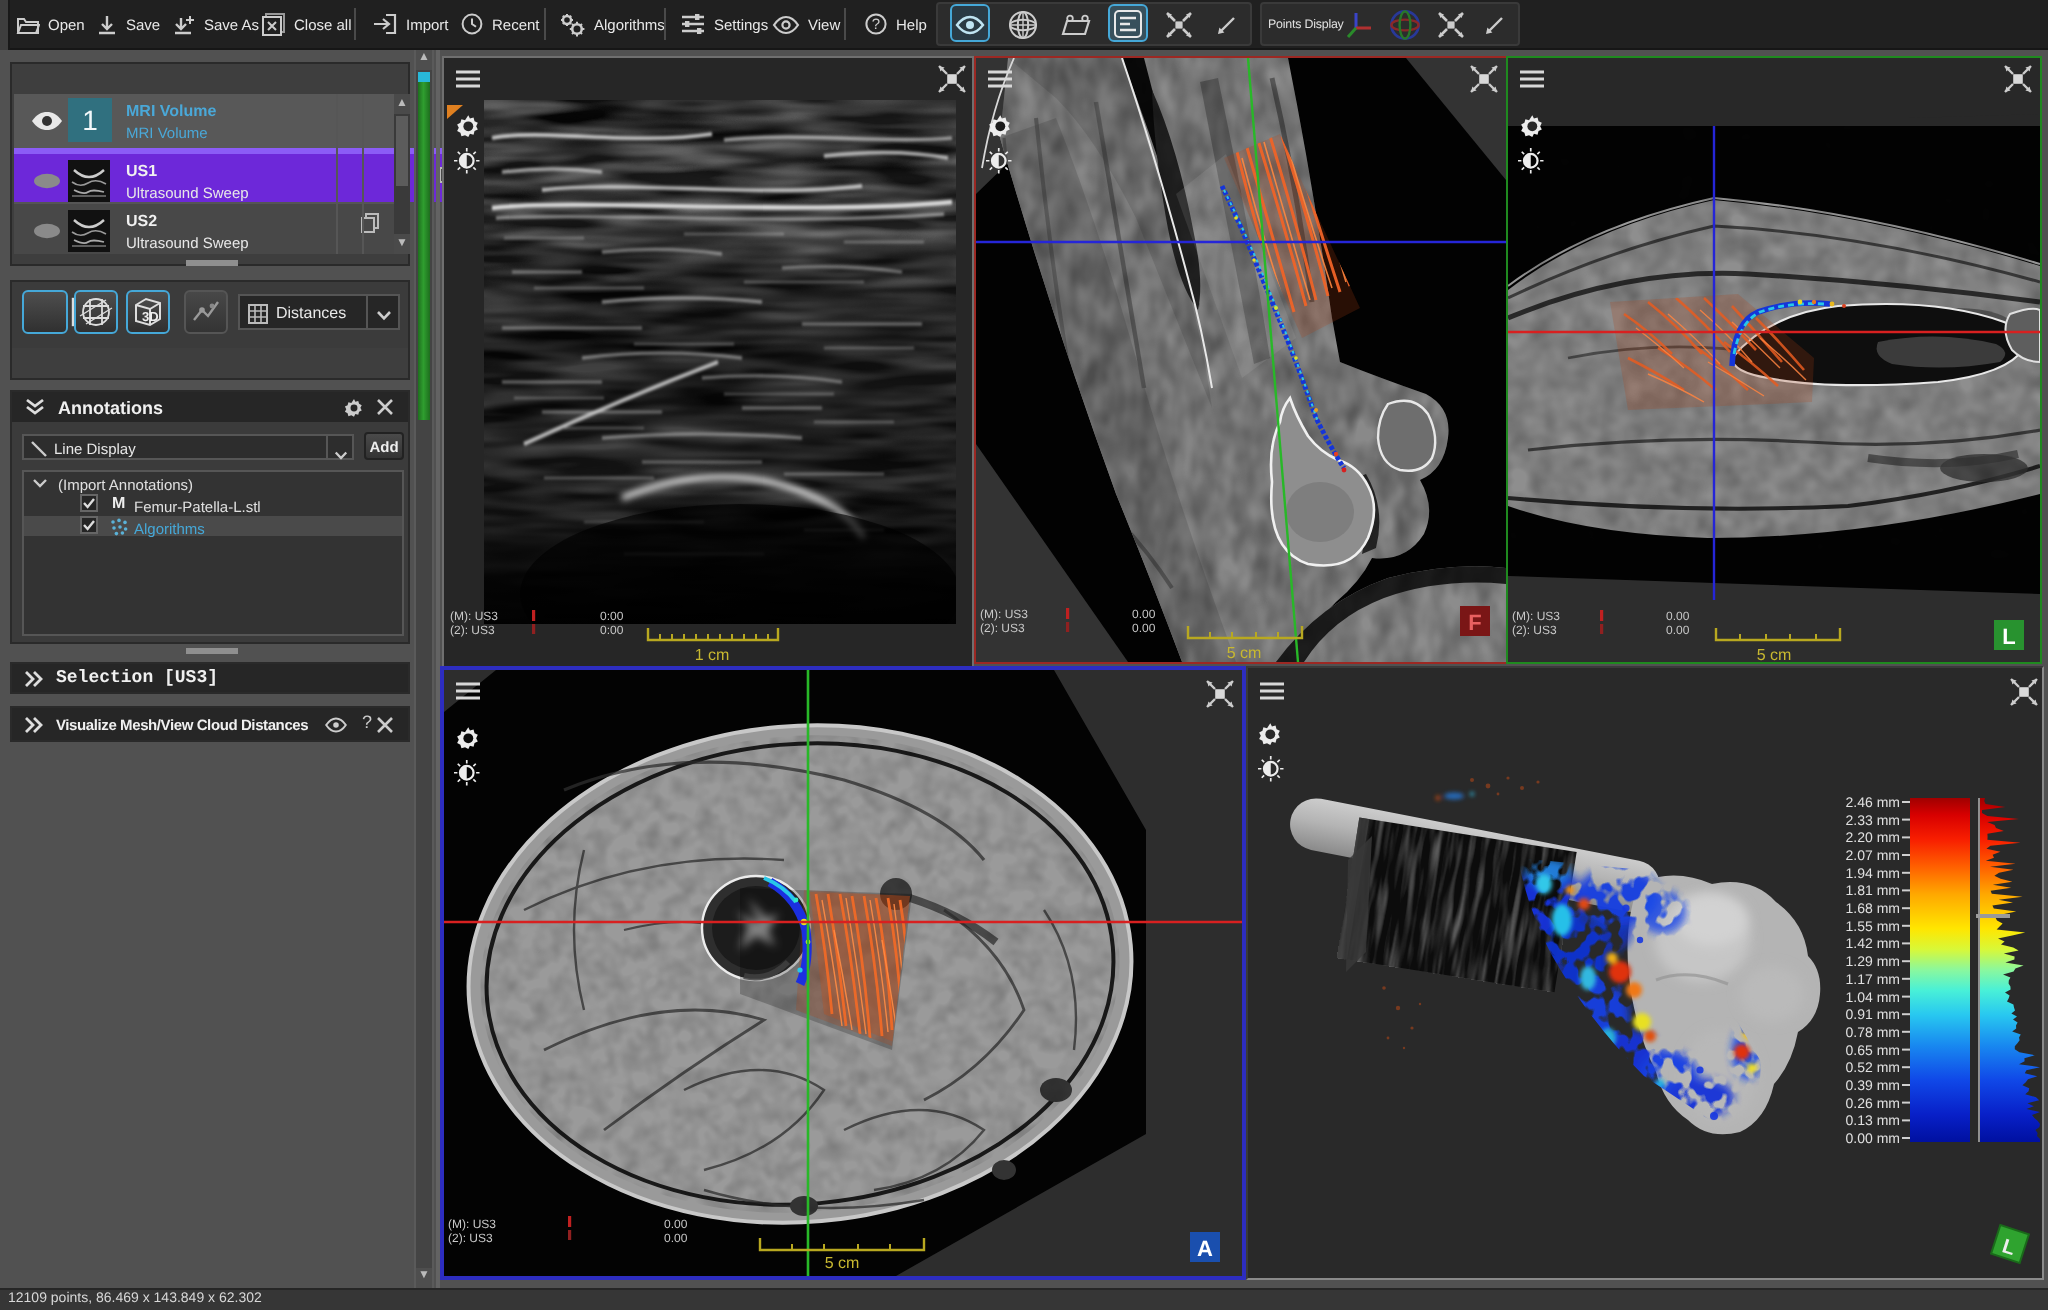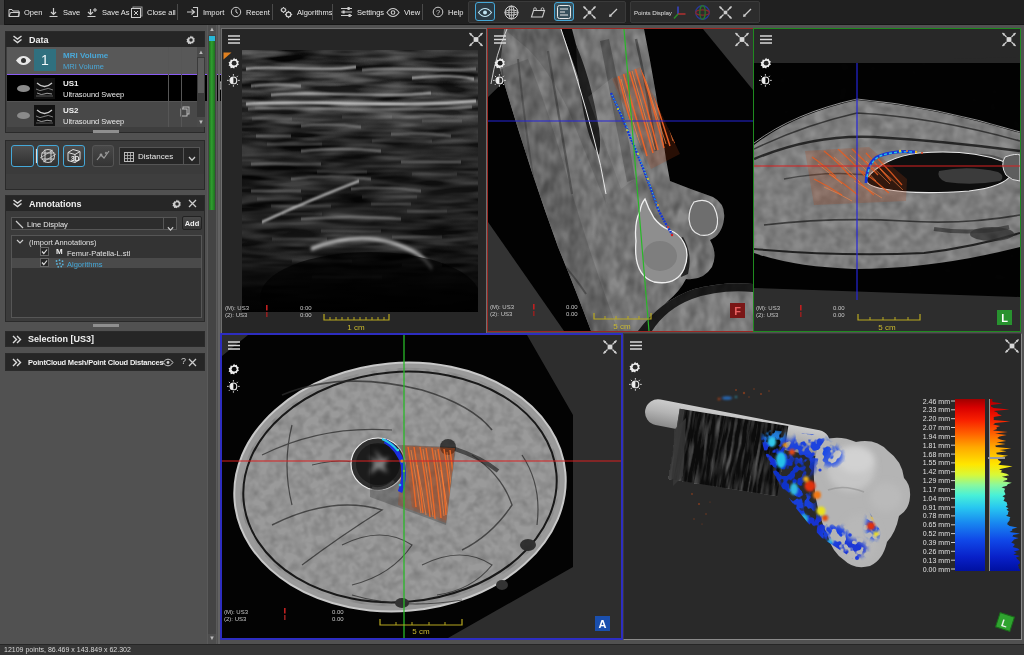--- a/index.html
+++ b/index.html
@@ -120,39 +120,31 @@
       <rect x="5.7" y="5.7" width="3.6" height="3.6" fill="#ccc"></rect>
     </svg>
 <svg class="abs" style="left:741px;top:7px;" width="12" height="12" viewBox="0 0 12 12">
       <path d="M10 2L3 9" stroke="#ccc" stroke-width="1.2"></path>
       <path d="M2 10l.7-3.2L5.2 9.3z" fill="#ccc"></path>
     </svg>
 </div>
 <div id="sidebar" class="abs" style="left:0;top:25px;width:219px;height:619px;background:#515151;">
 
 <div class="panel" style="top:6px;height:102px;">
- <div class="phead"><svg class="chev" width="11" height="9" viewBox="0 0 11 9">
-          <path d="M1.5 1l4 3 4-3M1.5 4.5l4 3 4-3" stroke="#ddd" stroke-width="1.4" fill="none"></path>
-        </svg>Data
-  <svg class="abs" style="right:8px;top:3px;" width="10" height="10" viewBox="0 0 15 15">
-          <path d="M7.5 0.8l1 2 2.2-.6.6 2.2 2 1-1 2 1 2-2 1-.6 2.2-2.2-.6-1 2-2-1-2.2.6-.6-2.2-2-1 1-2-1-2 2-1 .6-2.2 2.2.6z" fill="#ccc"></path>
-          <circle cx="7.5" cy="7.5" r="2.6" fill="#262626"></circle>
-        </svg>
- </div>
  <div class="abs" style="left:1px;top:15px;width:190px;height:80px;background:#4c4c4c;">
   <div class="abs" style="left:0;top:0;width:190px;height:27px;background:#585858;">
    <svg class="abs" style="left:8px;top:8px;" width="17" height="11" viewBox="0 0 17 11">
             <path d="M1 5.5C3.3 2.2 5.8 1 8.5 1s5.2 1.2 7.5 4.5C13.7 8.8 11.2 10 8.5 10S3.3 8.8 1 5.5z" fill="#e8e8e8"></path>
             <circle cx="8.5" cy="5.5" r="2.5" fill="#333"></circle>
           </svg>
    <div class="abs" style="left:27px;top:2px;width:22px;height:22px;background:#30707f;color:#f2f8fa;font-size:14px;text-align:center;line-height:22px;">1</div>
    <div class="abs" style="left:56px;top:4px;color:#4aa8d8;font-size:8px;font-weight:bold;">MRI Volume</div>
    <div class="abs" style="left:56px;top:15px;color:#4aa8d8;font-size:7.5px;">MRI Volume</div>
   </div>
-  <div class="abs" style="left:0;top:27px;width:229px;height:27px;background:#000000;border-top:1px solid #8b5cf6;">
+  <div class="abs" style="left:0;top:27px;width:229px;height:27px;background:#6d28d9;border-top:3px solid #8b5cf6;">
    <svg class="abs" style="left:9px;top:9px;" width="15" height="9" viewBox="0 0 15 9">
             <ellipse cx="7.5" cy="4.5" rx="6.5" ry="3.6" fill="#8a8a8a"></ellipse>
           </svg>
    <div class="abs" style="left:27px;top:3px;width:21px;height:21px;background:#111;overflow:hidden;"><svg width="21" height="21" viewBox="0 0 21 21">
               <path d="M3 5q7.5 7 15 0" stroke="#ccc" stroke-width="1.2" fill="none"></path>
               <path d="M2 11q4 3 8 .5t9 .5" stroke="#999" stroke-width="0.8" fill="none"></path>
               <path d="M3 15q5 2.5 7 1t8 0" stroke="#aaa" stroke-width="0.9" fill="none"></path>
               <path d="M2 18h17" stroke="#777" stroke-width="0.7"></path>
             </svg></div>
    <div class="abs" style="left:56px;top:4px;color:#f0f0f0;font-size:8px;font-weight:bold;">US1</div>
@@ -285,32 +277,32 @@
                 <circle cx="6.2" cy="7.5" r="0.9"></circle>
               </g>
             </svg>
     <div class="abs" style="left:55px;top:1.5px;color:#45a8d8;font-size:7.5px;">Algorithms</div>
    </div>
   </div>
  </div>
 </div>
 <div class="abs" style="left:93px;top:299px;width:26px;height:3px;background:#8f8f8f;"></div>
 
-<div class="panel" style="top:306px;height:16px;">
+<div class="panel" style="top:306px;height:16px;font-family:Liberation Mono, monospace;">
  <div class="phead" style="height:14px;"><svg class="chev" width="10" height="9" viewBox="0 0 10 9">
           <path d="M1 1l3.5 3.5L1 8M5 1l3.5 3.5L5 8" stroke="#ddd" stroke-width="1.4" fill="none"></path>
         </svg>Selection [US3]</div>
 </div>
 
 <div class="panel" style="top:328px;height:18px;">
  <div class="phead" style="height:16px;">
         <svg class="chev" width="10" height="9" viewBox="0 0 10 9">
           <path d="M1 1l3.5 3.5L1 8M5 1l3.5 3.5L5 8" stroke="#ddd" stroke-width="1.4" fill="none"></path>
         </svg>
-        <span style="font-size:7.5px;letter-spacing:-0.2px;">PointCloud Mesh/Point Cloud Distances</span>
+        <span style="font-size:7.5px;letter-spacing:-0.2px;">Visualize Mesh/View Cloud Distances</span>
   <svg class="abs" style="right:30px;top:4px;" width="12" height="9" viewBox="0 0 14 11">
           <path d="M1 5.5C3 2.5 5 1.5 7 1.5s4 1 6 4c-2 3-4 4-6 4s-4-1-6-4z" fill="none" stroke="#ccc" stroke-width="1.2"></path>
           <circle cx="7" cy="5.5" r="1.7" fill="#ccc"></circle>
         </svg>
   <div class="abs" style="right:18px;top:2px;color:#ccc;font-size:9px;font-weight:normal;">?</div>
   <svg class="abs" style="right:7px;top:4px;" width="9" height="9" viewBox="0 0 9 9">
           <path d="M1 1l7 7M8 1L1 8" stroke="#ccc" stroke-width="1.3"></path>
         </svg>
  </div>
 </div>

